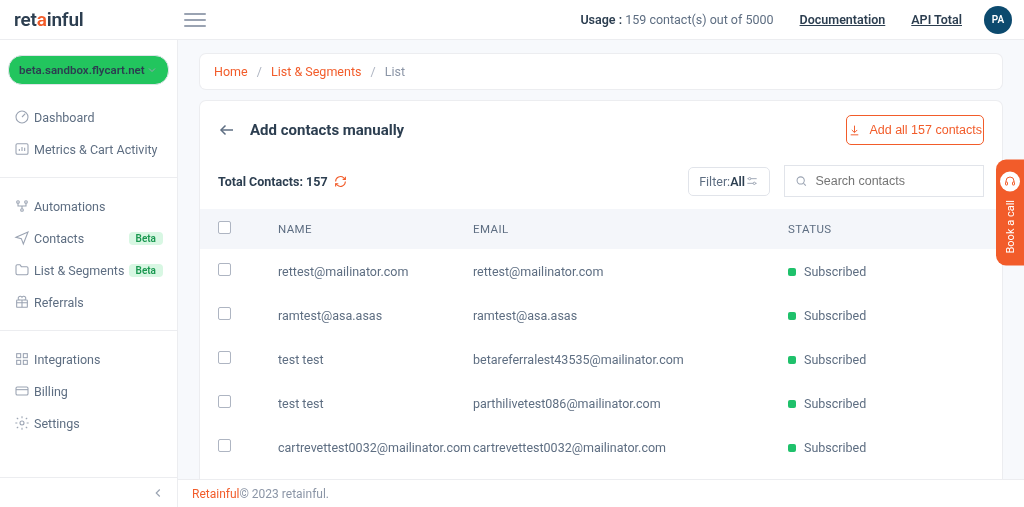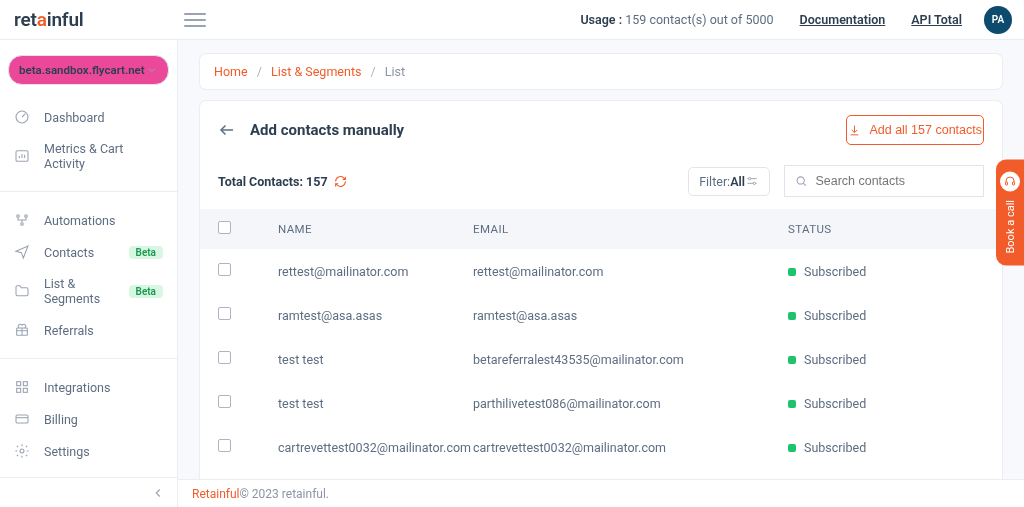--- a/index.html
+++ b/index.html
@@ -41,30 +41,30 @@
       margin:7px 8px 12px 8px;
       border:1px solid #e1e4ea;
       border-radius:14px;
       padding:7px 10px;
       display:flex;
       align-items:center;
       justify-content:space-between;
       font-size:11.5px;
       font-weight:600;
       color:#2c3e50;
-      background:#ec4899;
+      background:#22c55e;
     }
     .nav { padding:4px 0;}
     .nav-item {
       display:flex; align-items:center;
       padding:8px 14px;
       color:#5e6e82;
       cursor:pointer;
       font-size:12.5px;
-      gap:14px;
+      gap:4px;
     }
     .nav-icon { width:16px; height:16px; flex-shrink:0; stroke:#9aa3b2; fill:none; stroke-width:1.6;}
     .nav-sep { height:1px; background:#ecedf0; margin:8px 0;}
     .badge {
       margin-left:auto;
       background:#d8f7e3; color:#1a9850;
       font-size:10px; font-weight:600;
       padding:1px 7px;
       border-radius:4px;
     }

